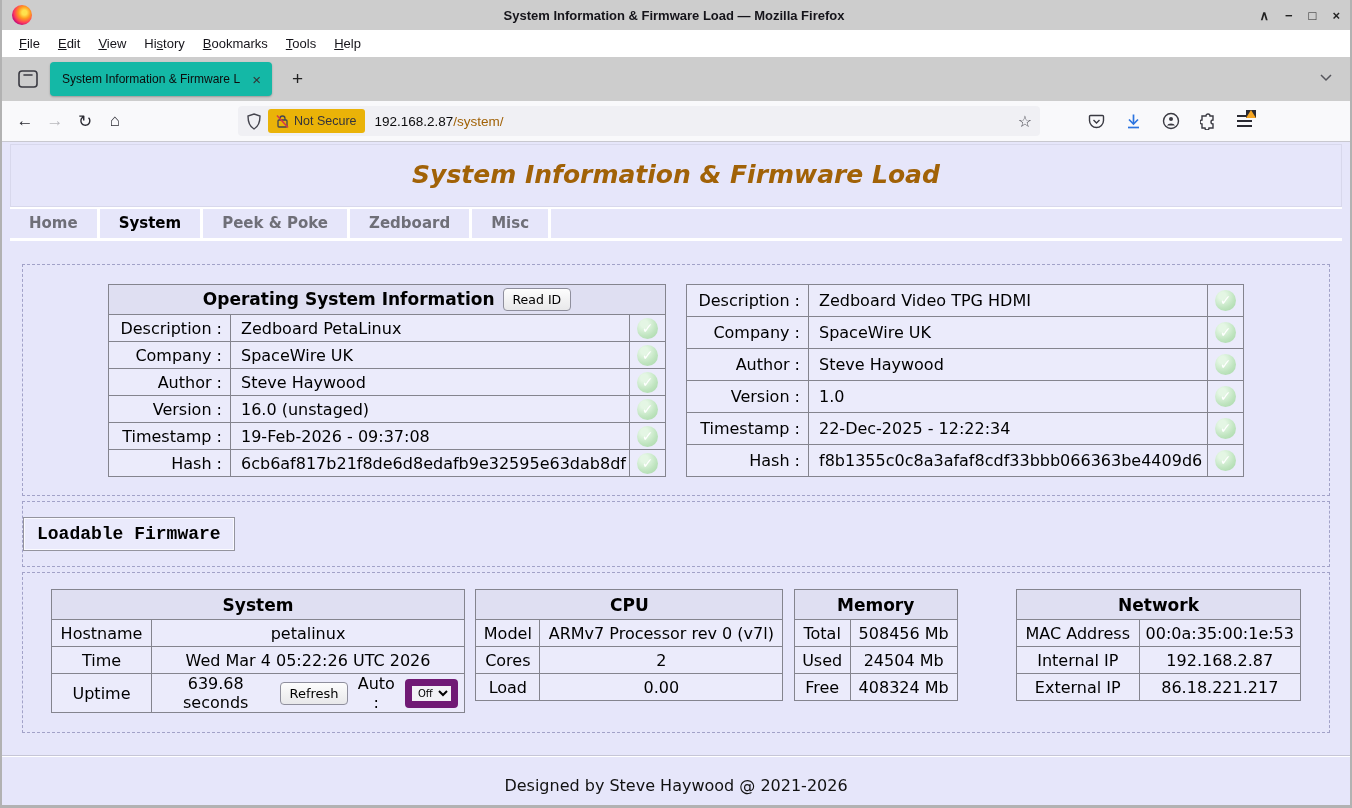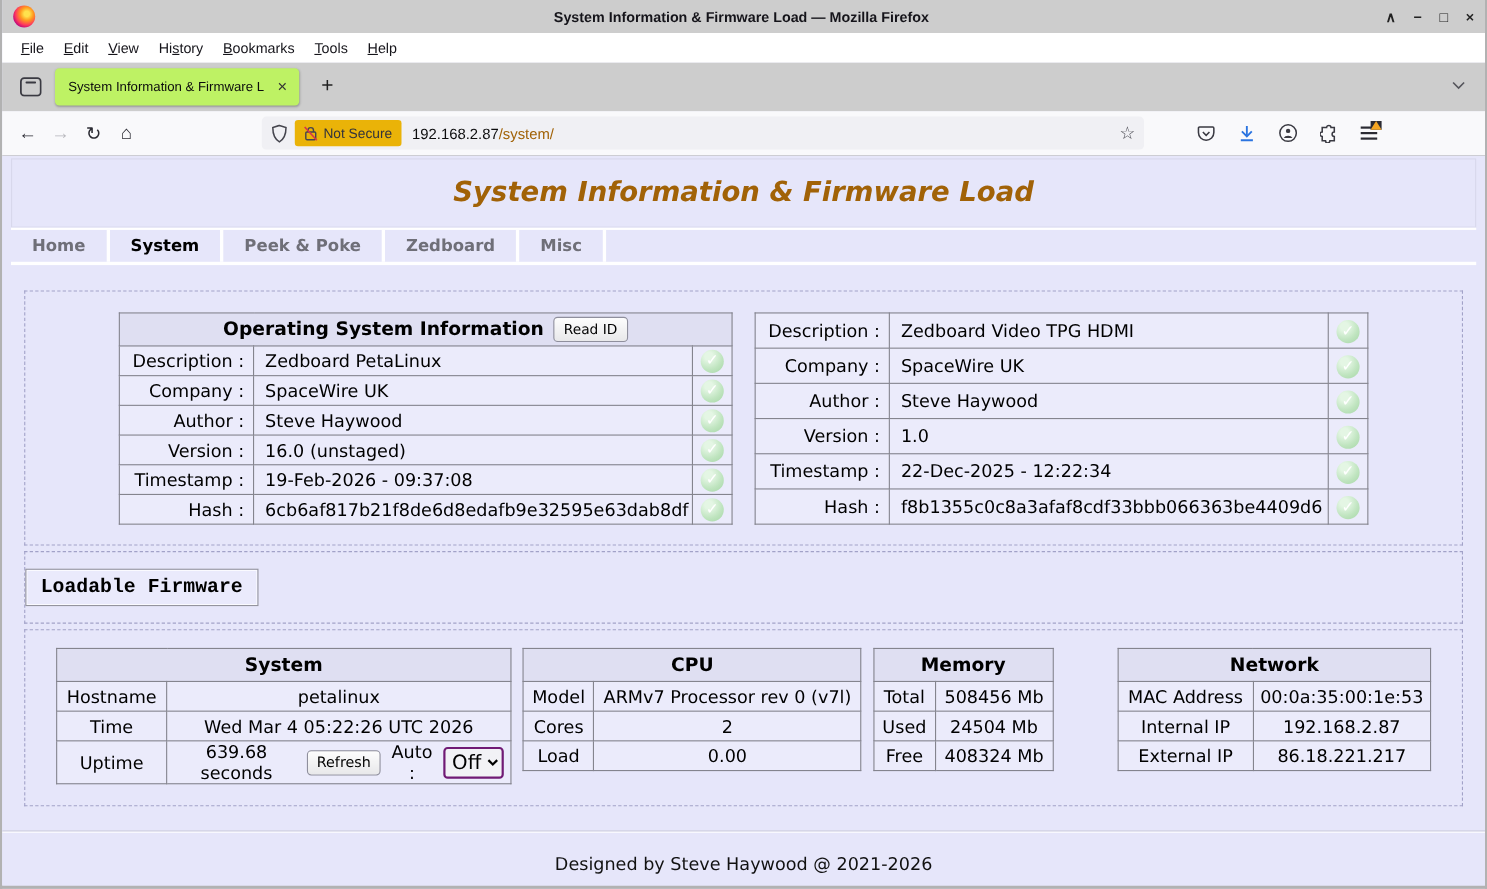--- a/index.html
+++ b/index.html
@@ -15,21 +15,21 @@
   .win-title { position:absolute; left:0; right:4px; text-align:center; font-weight:bold; font-size:13px; color:#15141a; }
   .win-controls { position:absolute; right:10px; top:0; height:30px; display:flex; align-items:center; gap:16px; }
   .win-btn { font-size:13px; font-weight:bold; color:#222; cursor:default; line-height:1; }
 
   .menubar { height:27px; background:#ffffff; display:flex; align-items:center; padding-left:8px; flex:0 0 auto; }
   .menu-item { font-size:13px; color:#15141a; padding:4px 9px; }
   .menu-item .key { text-decoration:underline; }
 
   .tabbar { height:44px; background:#cdcdcd; display:flex; align-items:center; position:relative; flex:0 0 auto; }
   .ffview-btn { width:28px; height:26px; margin:0 8px 0 12px; display:flex; align-items:center; justify-content:center; border-radius:4px; }
-  .tab { width:222px; height:34px; background:#bef264; border-radius:4px; box-shadow:0 1px 2px rgba(0,0,0,.25); display:flex; align-items:center; padding:0 8px 0 12px; }
+  .tab { width:222px; height:34px; background:#14b8a6; border-radius:4px; box-shadow:0 1px 2px rgba(0,0,0,.25); display:flex; align-items:center; padding:0 8px 0 12px; }
   .tab-label { font-size:12px; color:#0c0c0d; white-space:nowrap; overflow:hidden; flex:1; }
   .tab-close { font-size:15px; color:#333; padding:0 3px; margin-left:4px; }
   .newtab-btn { font-size:19px; color:#222; margin-left:14px; padding:0 6px; }
   .alltabs-btn { position:absolute; right:16px; top:12px; }
 
   .navtoolbar { height:41px; background:#f9f9fb; border-bottom:1px solid #c8c8cf; display:flex; align-items:center; flex:0 0 auto; }
   .nav-icon { font-size:17px; color:#2b2b33; width:30px; text-align:center; }
   .nav-icon.disabled { color:#b8b8bd; }
   .nav-back { margin-left:8px; }
   .urlbar { height:30px; flex:0 0 802px; margin-left:108px; background:#f0f0f4; border-radius:4px; display:flex; align-items:center; padding:0 8px; }
@@ -79,21 +79,21 @@
   .t-system td.lbl { width:100px; }
   .t-cpu { width:308px; }
   .t-cpu td.lbl { width:64px; }
   .t-mem { width:164px; }
   .t-mem td.lbl { width:56px; }
   .t-net { width:285px;margin-left:48px; }
   .t-net td.lbl { width:124px; }
   .uptime-cell { height:31px; }
   .uptime-flex { display:flex; align-items:center; justify-content:center; gap:7px; }
   .refresh-btn { font-family:"DejaVu Sans", sans-serif; font-size:13px; background:linear-gradient(#fdfdfd,#e8e8ea); border:1px solid #8f8f9d; border-radius:4px; padding:3px 8px; }
-  .auto-select { font-family:"DejaVu Sans", sans-serif; font-size:18px; padding:1px 2px; background:#f2f2f6; border:2px solid #701a75; border-radius:4px; }
+  .auto-select { font-family:"DejaVu Sans", sans-serif; font-size:10px; padding:1px 2px; background:#f2f2f6; border:7px solid #701a75; border-radius:4px; }
 
   .page hr { border:none; height:2px; border-top:1px solid #c6c6d6; border-bottom:1px solid #fff; margin-top:22px; }
   .footer { text-align:center; font-size:16px; color:#111; margin-top:19px; }
 
   svg { display:block; }
 </style>
 </head>
 <body>
 
 <div class="window">

